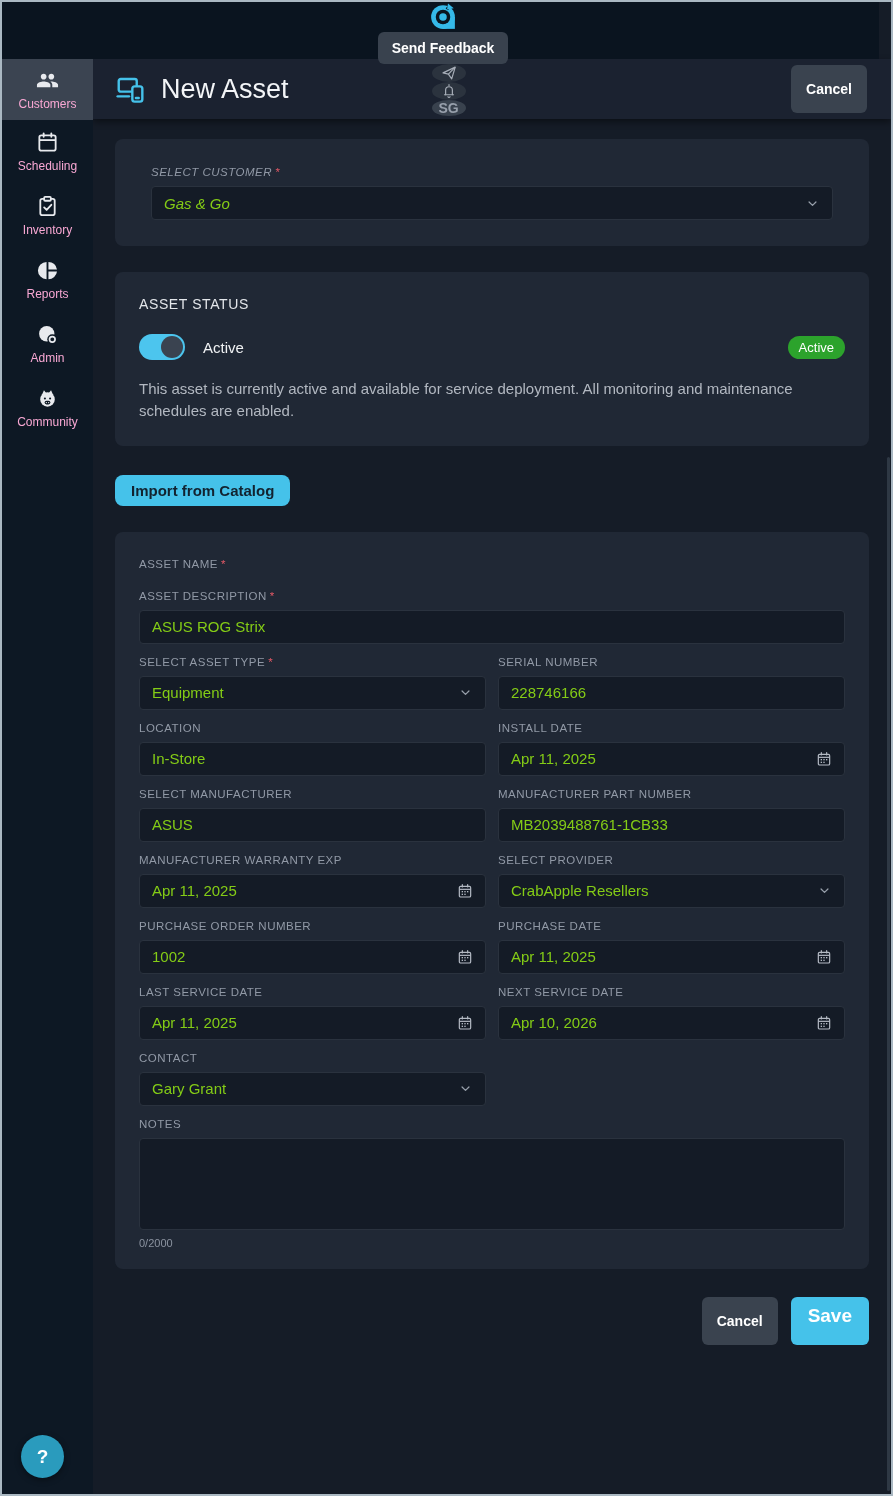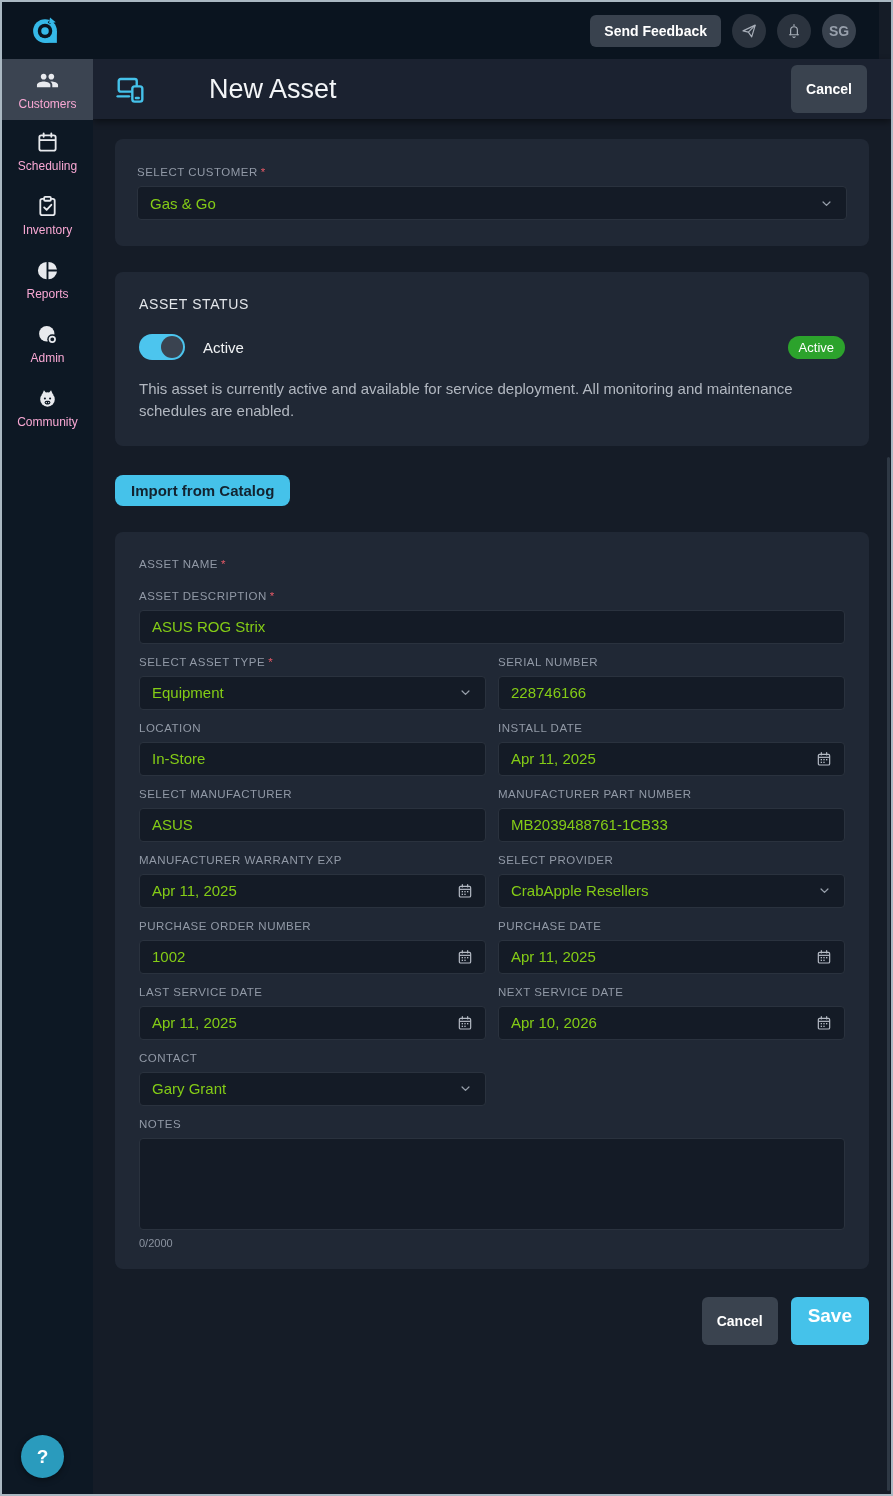--- a/index.html
+++ b/index.html
@@ -5,51 +5,51 @@
   * { box-sizing: border-box; margin: 0; padding: 0; }
   html,body { background:#9fb0ba; }
   body { font-family: "Liberation Sans", "DejaVu Sans", sans-serif; }
   #app {
     position: relative; width: 893px; height: 1496px;
     border: 2px solid #aab8c2; background:#151c27; overflow: hidden;
   }
 
   
   .topbar { position:absolute; top:0; left:0; right:12px; height:57px; background:#0a141f;
-    display:flex; align-items:center; padding:0 23px 0 28px; z-index:6; }
+    display:flex; align-items:center; padding:0 23px 0 28px; z-index:6;flex-direction:column; }
   .logo { width:30px; height:30px; display:flex; }
   .topbar .spacer { flex:1; }
   .send-btn { background:#39424e; color:#fff; font-weight:bold; font-size:14px;
     padding:8px 14px; border-radius:6px; cursor:pointer; }
   .icon-circle { width:34px; height:34px; border-radius:50%; background:#2b333e;
     display:flex; align-items:center; justify-content:center; margin-left:11px; cursor:pointer; }
   .avatar { width:34px; height:34px; border-radius:50%; background:#39424e; color:#98a0ac;
     font-size:14px; font-weight:bold; display:flex; align-items:center; justify-content:center; margin-left:11px; cursor:pointer; }
 
   
   .sidebar { position:absolute; top:57px; left:0; bottom:0; width:91px; background:#0d1824; z-index:5; }
   .side-item { height:64px; display:flex; flex-direction:column; align-items:center;
     justify-content:center; gap:5px; color:#f9a8d4; font-size:12px; cursor:pointer; }
   .side-item.active { background:#3b4451; height:61px; }
   .side-item svg { width:23px; height:23px; }
 
   
   .main { position:absolute; top:57px; left:91px; right:0; bottom:0; background:#151c27; }
   .page-header { height:60px; background:#1b2230; display:flex; align-items:center;
-    padding:0 24px 0 22px; box-shadow:0 3px 7px rgba(0,0,0,.45); position:relative; z-index:2;gap:48px; }
+    padding:0 24px 0 22px; box-shadow:0 3px 7px rgba(0,0,0,.45); position:relative; z-index:2; }
   .page-header svg.devices { width:32px; height:32px; }
   .page-title { font-size:27px; font-weight:500; color:#f3f5f7; margin-left:14px; flex:1; }
   .btn-gray { background:#3a434f; color:#fff; font-weight:bold; font-size:14px;
     padding:16px 15px; border-radius:6px; cursor:pointer; }
   .btn-cyan { background:#45c2ea; color:#fff; font-weight:bold; font-size:19px;
     padding:8px 17px; border-radius:6px; cursor:pointer; }
 
   .content { padding:20px 22px 0 22px; }
   .card { background:#202835; border-radius:8px; }
-  .card-customer { padding:27px 22px 26px; margin-bottom:26px; }
+  .card-customer { padding:27px 36px 26px; margin-bottom:26px;font-style:italic; }
   .card-status { padding:24px; }
   .card-form { padding:26px 24px 20px; }
 
   .flabel { font-size:11.5px; letter-spacing:.5px; color:#9199a6; margin-bottom:8px; }
   .req { color:#e25865; margin-left:3px; }
   .control { height:34px; background:#141b26; border:1px solid #2a323e; border-radius:4px;
     display:flex; align-items:center; padding:0 12px; color:#84cc16; font-size:15px; cursor:pointer; }
   .control .val { flex:1; white-space:nowrap; overflow:hidden; }
   .control svg { width:16px; height:16px; flex:none; margin-left:8px; }
   .control svg.chev { width:15px; height:15px; }

